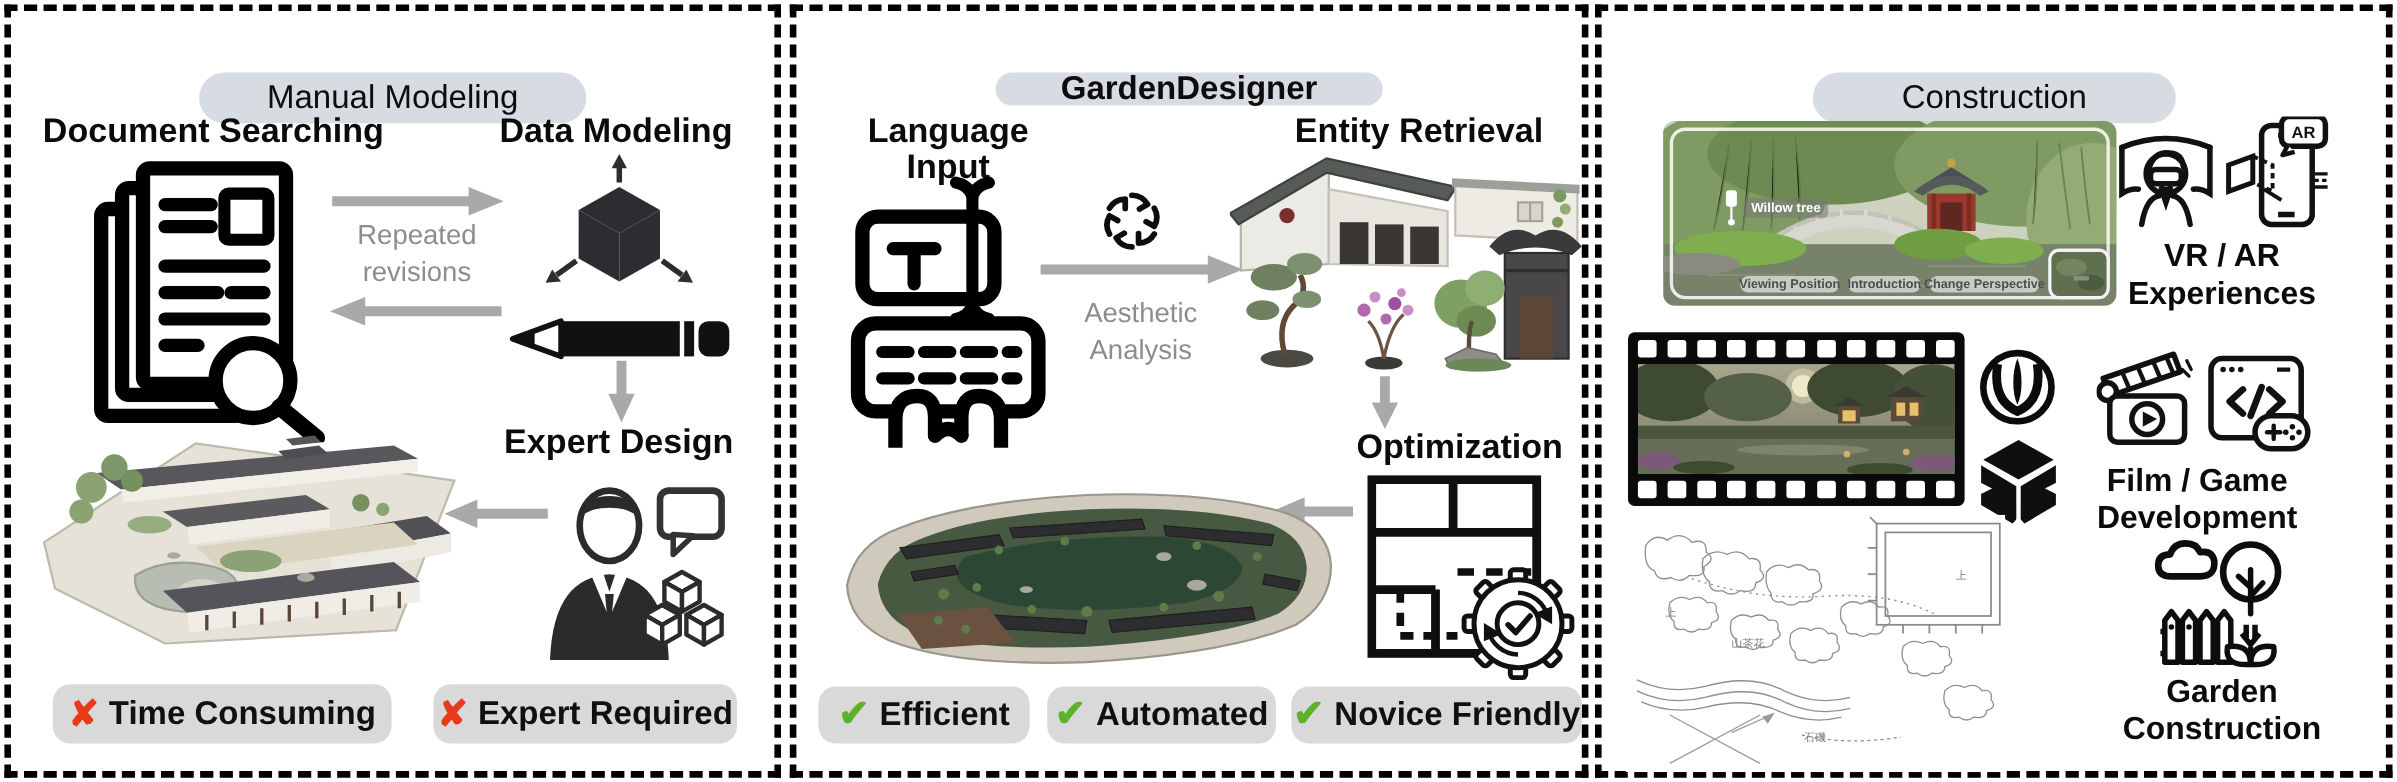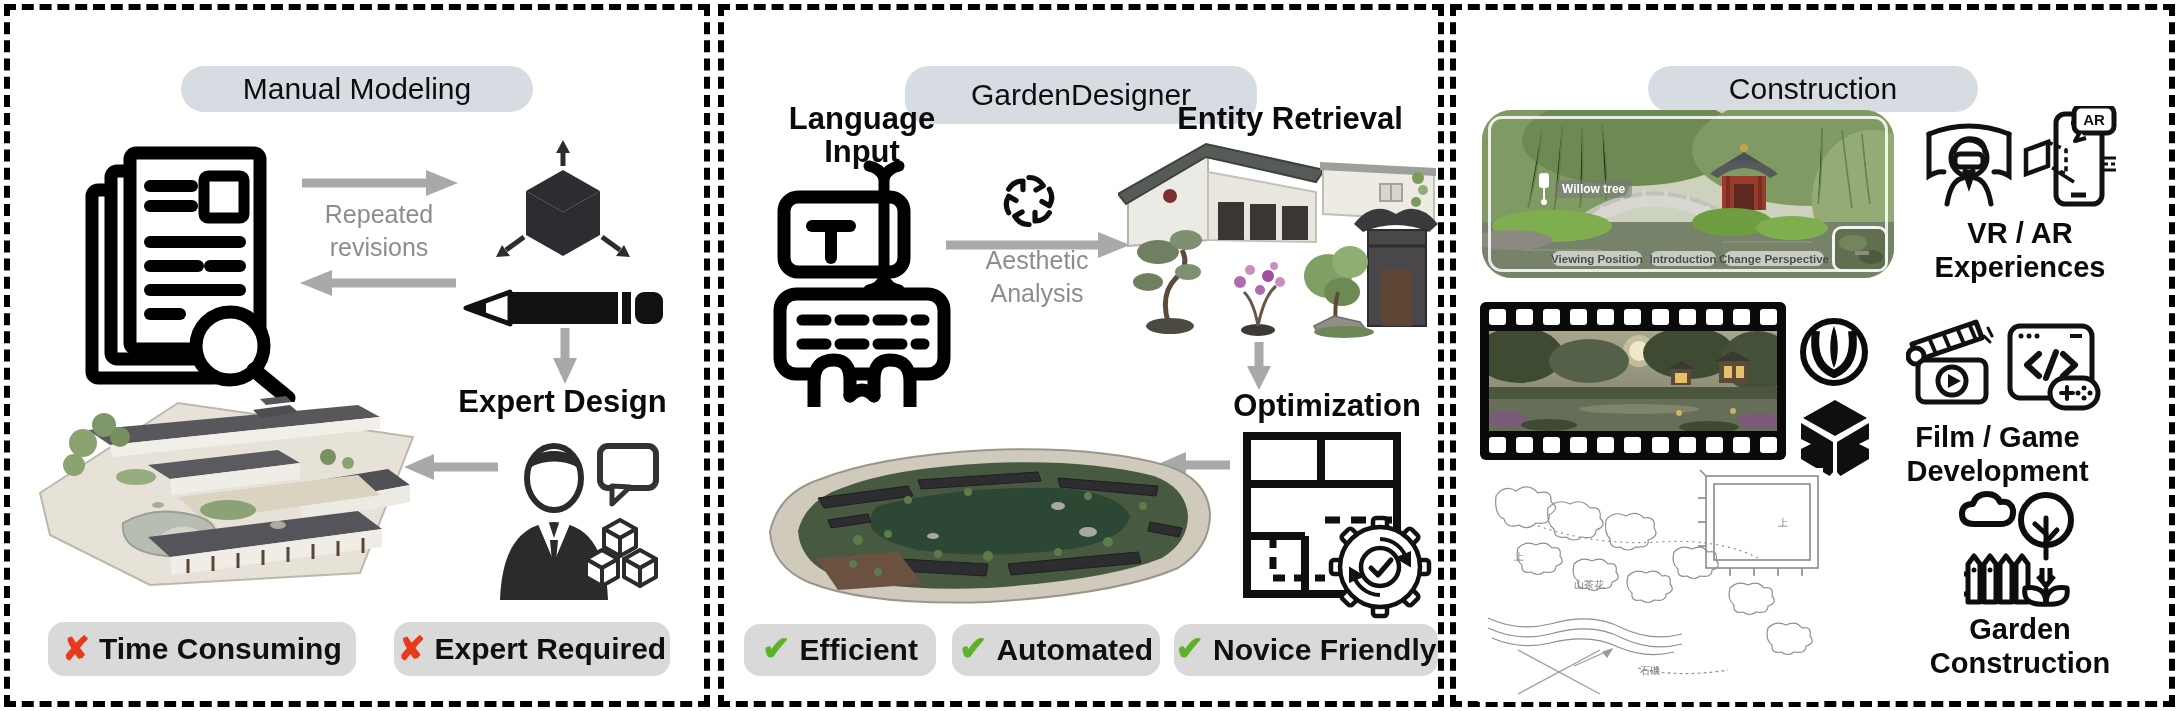--- a/index.html
+++ b/index.html
@@ -11,21 +11,21 @@
         background:#d7dbe2;border-radius:24px;font-size:30px;font-weight:500;color:#0d0d0d;margin-top:40px;}
   .stepLabel{position:absolute;text-align:center;font-size:31px;font-weight:600;color:#0b0b0b;line-height:1.05;}
   .muted{position:absolute;text-align:center;font-size:25px;font-weight:500;color:#8d8d8d;line-height:1.3;}
   .badge{position:absolute;display:flex;align-items:center;justify-content:center;gap:9px;
          background:#d9d9d9;border-radius:16px;font-size:30px;font-weight:600;color:#101010;}
   .cross{color:#e8391b;font-size:33px;font-weight:700;transform:translateY(-1px);}
   .check{color:#5cb32b;font-size:34px;font-weight:700;transform:translateY(-2px);}
   .appLabel{position:absolute;text-align:center;font-size:29px;font-weight:600;color:#0b0b0b;line-height:1.18;}
   .arr line{stroke:#a9a9a9;stroke-width:9;}
   .arr polygon{fill:#a9a9a9;}
-  .viewerCard{position:absolute;border-radius:30px;overflow:hidden;background:#9aa887;}
+  .viewerCard{position:absolute;border-radius:11px;overflow:hidden;background:#9aa887;margin-left:30px;}
   .viewerFrame{position:absolute;inset:6px;border:3px solid rgba(255,255,255,.85);border-radius:14px;pointer-events:none;}
   .tagWrap{position:absolute;display:flex;align-items:center;gap:5px;}
   .tagLabel{background:rgba(120,120,120,.55);color:#fff;font-size:12px;font-weight:600;
             padding:2px 7px;border-radius:5px;white-space:nowrap;}
   .vBtn{position:absolute;height:15px;display:flex;align-items:center;justify-content:center;
         background:rgba(228,228,228,.75);color:#4c4c4c;font-size:11.5px;font-weight:600;
         border-radius:13px;white-space:nowrap;}
   .miniMap{position:absolute;border:3px solid rgba(255,255,255,.92);border-radius:10px;overflow:hidden;background:#5f6f50;}
   .film{position:absolute;background:#0a0a0a;border-radius:6px;display:flex;flex-direction:column;justify-content:space-between;padding:7px 9px;box-sizing:border-box;}
   .holes{display:flex;justify-content:space-between;}
@@ -35,20 +35,22 @@
 <body>
 
 <div id="stage">
 
   <div class="panel" style="left:4px;top:4px;width:706px;height:703px;"></div>
   <div class="panel" style="left:718px;top:4px;width:726px;height:703px;"></div>
   <div class="panel" style="left:1450px;top:4px;width:725px;height:703px;"></div>
 
   <div class="pill" style="left:181px;top:26px;width:352px;height:46px;">Manual Modeling</div>
 
+  <div class="stepLabel" style="left:36px;top:103px;width:316px;">Document Searching</div>
+  <div class="stepLabel" style="left:448px;top:103px;width:224px;">Data Modeling</div>
 
   <svg class="abs" style="left:82px;top:146px;" width="220" height="256" viewBox="0 0 220 256">
     <g stroke="#000" fill="#fff" stroke-linejoin="round">
       <rect x="10" y="44" width="128" height="188" rx="6" stroke-width="13"></rect>
       <rect x="29" y="25" width="128" height="188" rx="6" stroke-width="13"></rect>
       <rect x="48" y="7" width="130" height="196" rx="6" stroke-width="13"></rect>
     </g>
     <g stroke="#000" stroke-width="12" stroke-linecap="round">
       <line x1="68" y1="40" x2="110" y2="40"></line>
       <line x1="68" y1="60" x2="110" y2="60"></line>
@@ -175,21 +177,21 @@
 
   <div class="badge" style="left:48px;top:622px;width:308px;height:54px;">
     <span class="cross">✘</span>
     <span>Time Consuming</span>
   </div>
   <div class="badge" style="left:394px;top:622px;width:276px;height:54px;">
     <span class="cross">✘</span>
     <span>Expert Required</span>
   </div>
 
-  <div class="pill" style="left:905px;top:26px;width:352px;height:58px;">GardenDesigner</div>
+  <div class="pill" style="left:905px;top:26px;width:352px;height:30px;font-weight:bold;">GardenDesigner</div>
 
   <div class="stepLabel" style="left:748px;top:103px;width:228px;">Language Input</div>
   <div class="stepLabel" style="left:1158px;top:103px;width:264px;">Entity Retrieval</div>
 
   <svg class="abs" style="left:772px;top:142px;" width="180" height="265" viewBox="0 0 180 265">
     <rect x="12" y="55" width="120" height="75" rx="14" fill="#fff" stroke="#000" stroke-width="13"></rect>
     <g stroke="#000" stroke-width="12" stroke-linecap="round" fill="none">
       <path d="M40,84 h38"></path>
         <path d="M59,84 v32"></path>
     </g>
@@ -224,21 +226,21 @@
       <path d="M29 5.5 A16.5 16.5 0 0 1 43.3 13.75 L35.9 18.05" transform="rotate(180 29 29)"></path>
       <path d="M29 5.5 A16.5 16.5 0 0 1 43.3 13.75 L35.9 18.05" transform="rotate(240 29 29)"></path>
       <path d="M29 5.5 A16.5 16.5 0 0 1 43.3 13.75 L35.9 18.05" transform="rotate(300 29 29)"></path>
     </g>
   </svg>
 
   <svg class="abs arr" style="left:944px;top:230px;" width="186" height="30">
     <line x1="2" y1="15" x2="156" y2="15"></line>
       <polygon points="154,2 186,15 154,28"></polygon>
   </svg>
-  <div class="muted" style="left:952px;top:244px;width:170px;">
+  <div class="muted" style="left:952px;top:269px;width:170px;">
     <div>Aesthetic</div>
     <div>Analysis</div>
   </div>
 
   <svg class="abs" style="left:1118px;top:130px;" width="320" height="208" viewBox="0 0 320 208">
     <g>
       <polygon points="10,62 90,22 90,110 10,116" fill="#eceae4" stroke="#b5b2aa" stroke-width="2"></polygon>
       <polygon points="90,42 198,62 198,112 90,110" fill="#e8e6df" stroke="#c4c1b8" stroke-width="2"></polygon>
       <polygon points="0,64 88,14 206,40 198,52 88,27 8,74" fill="#565b57" stroke="#3d423d" stroke-width="2"></polygon>
       <rect x="100" y="72" width="26" height="38" fill="#3a3632"></rect>

